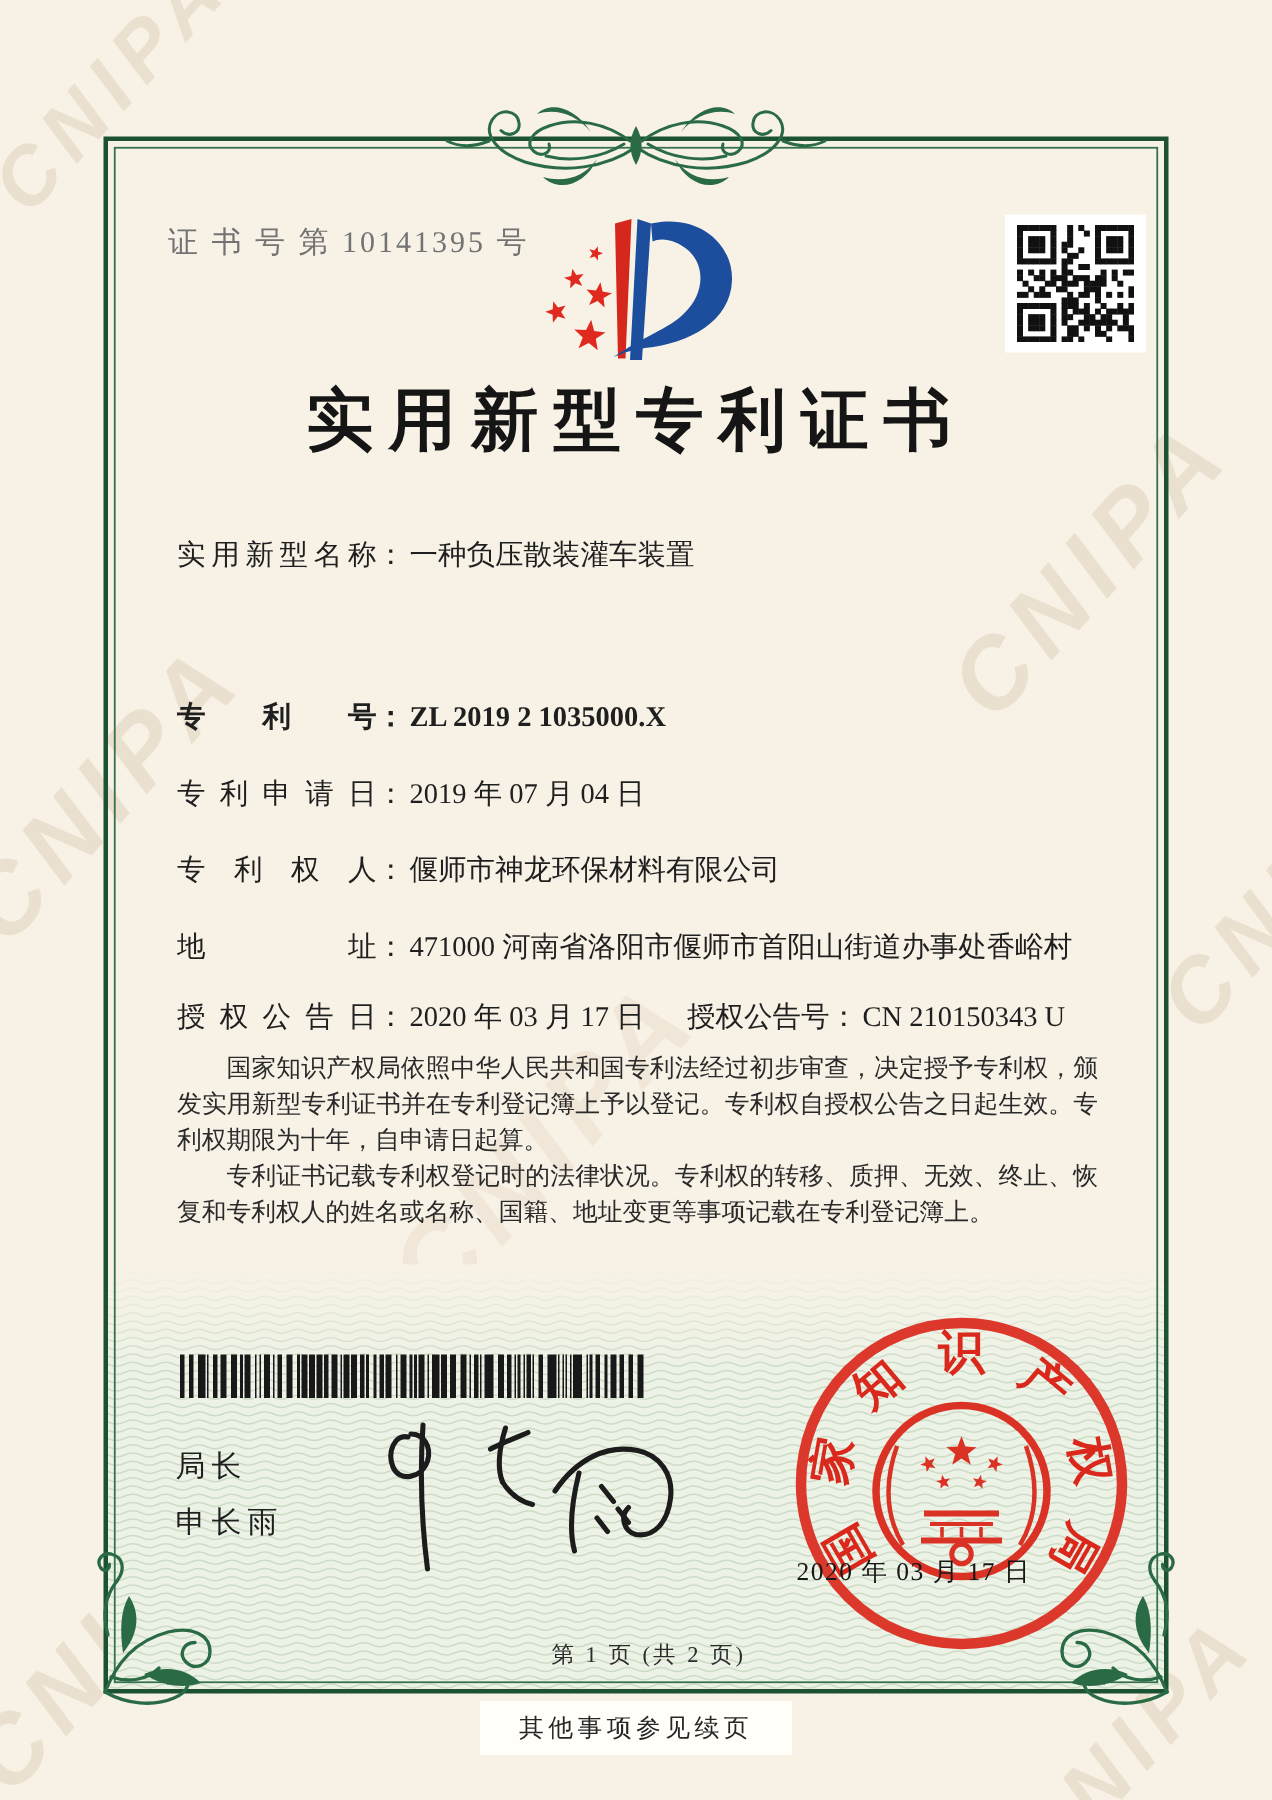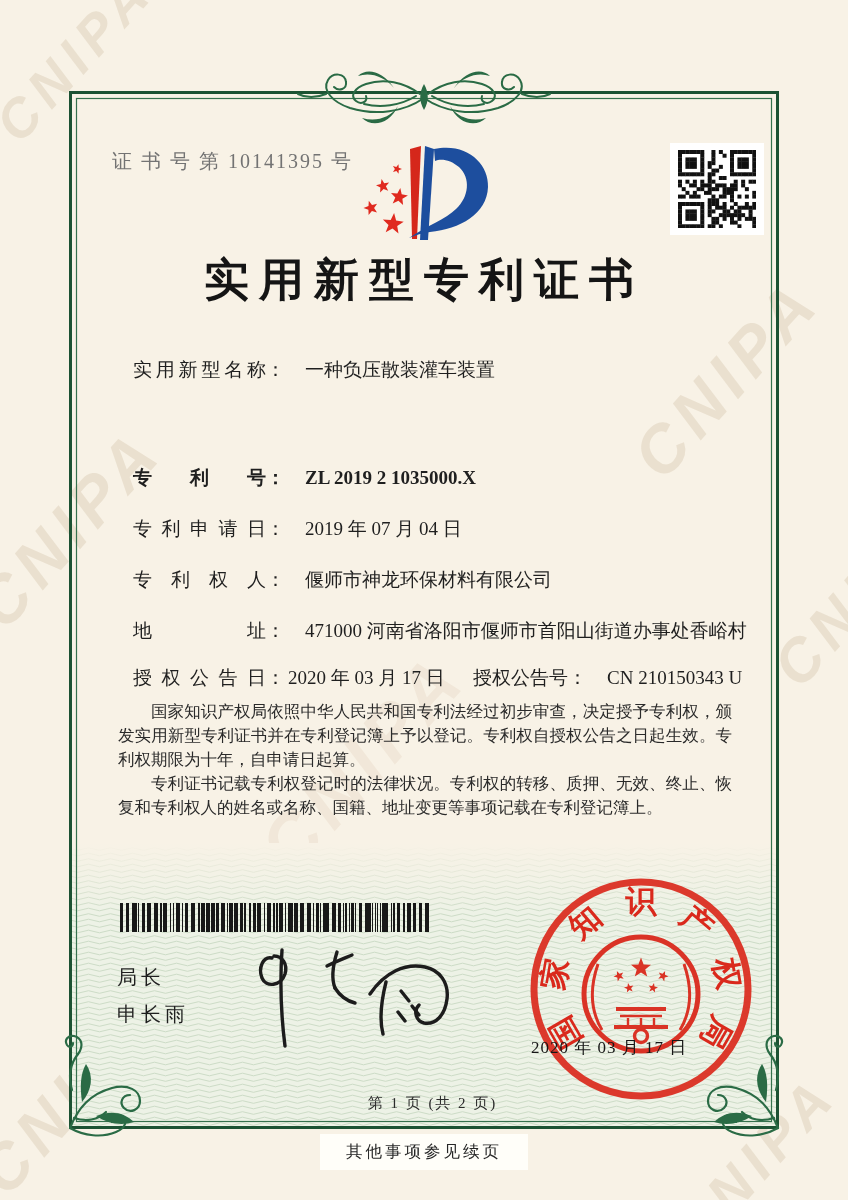--- a/index.html
+++ b/index.html
@@ -15,23 +15,23 @@
       background:linear-gradient(180deg,#f8f2e6 0%,rgba(248,242,230,0) 100%);}
   .frame-svg{position:absolute;left:0;top:0;z-index:4;}
   .content{position:absolute;left:0;top:0;width:848px;height:1200px;z-index:5;}
   .cert-no{position:absolute;left:112px;top:148px;font-size:20px;letter-spacing:2px;color:#737373;}
   .logo{position:absolute;left:350px;top:136px;}
   .qr-box{position:absolute;left:670px;top:143px;width:94px;height:92px;background:#ffffff;}
   .qr-box svg{position:absolute;left:8px;top:7px;}
   .title{position:absolute;left:70px;top:250px;width:708px;text-align:center;
          font-size:45px;font-weight:bold;letter-spacing:10px;color:#151515;}
   .row{position:absolute;left:118px;font-size:19px;white-space:nowrap;}
-  .row .lbl{display:inline-block;width:133px;text-align:justify;text-align-last:justify;vertical-align:bottom;margin-left:15px;}
+  .row .lbl{display:inline-block;width:133px;text-align:justify;text-align-last:justify;vertical-align:bottom;}
   .row .colon{display:inline-block;}
-  .row .val{margin-left:20px;}
+  .row .val{margin-left:3px;}
   .row .val1{display:inline-block;width:185px;margin-left:3px;}
   .para{position:absolute;left:118px;width:614px;font-size:16.5px;line-height:24px;
         text-align:justify;text-indent:2em;color:#2a2a2a;}
   .barcode{position:absolute;left:120px;top:903px;width:322px;height:29px;display:flex;align-items:stretch;}
   .barcode div{height:100%;}
   .signer-title{position:absolute;left:117px;top:964px;font-size:20px;letter-spacing:4px;}
   .signer-name{position:absolute;left:117px;top:1001px;font-size:20px;letter-spacing:4px;}
   .signature{position:absolute;left:240px;top:930px;z-index:6;}
   .seal{position:absolute;left:524px;top:872px;z-index:6;}
   .seal-date{position:absolute;left:531px;top:1036px;z-index:7;font-size:17px;

